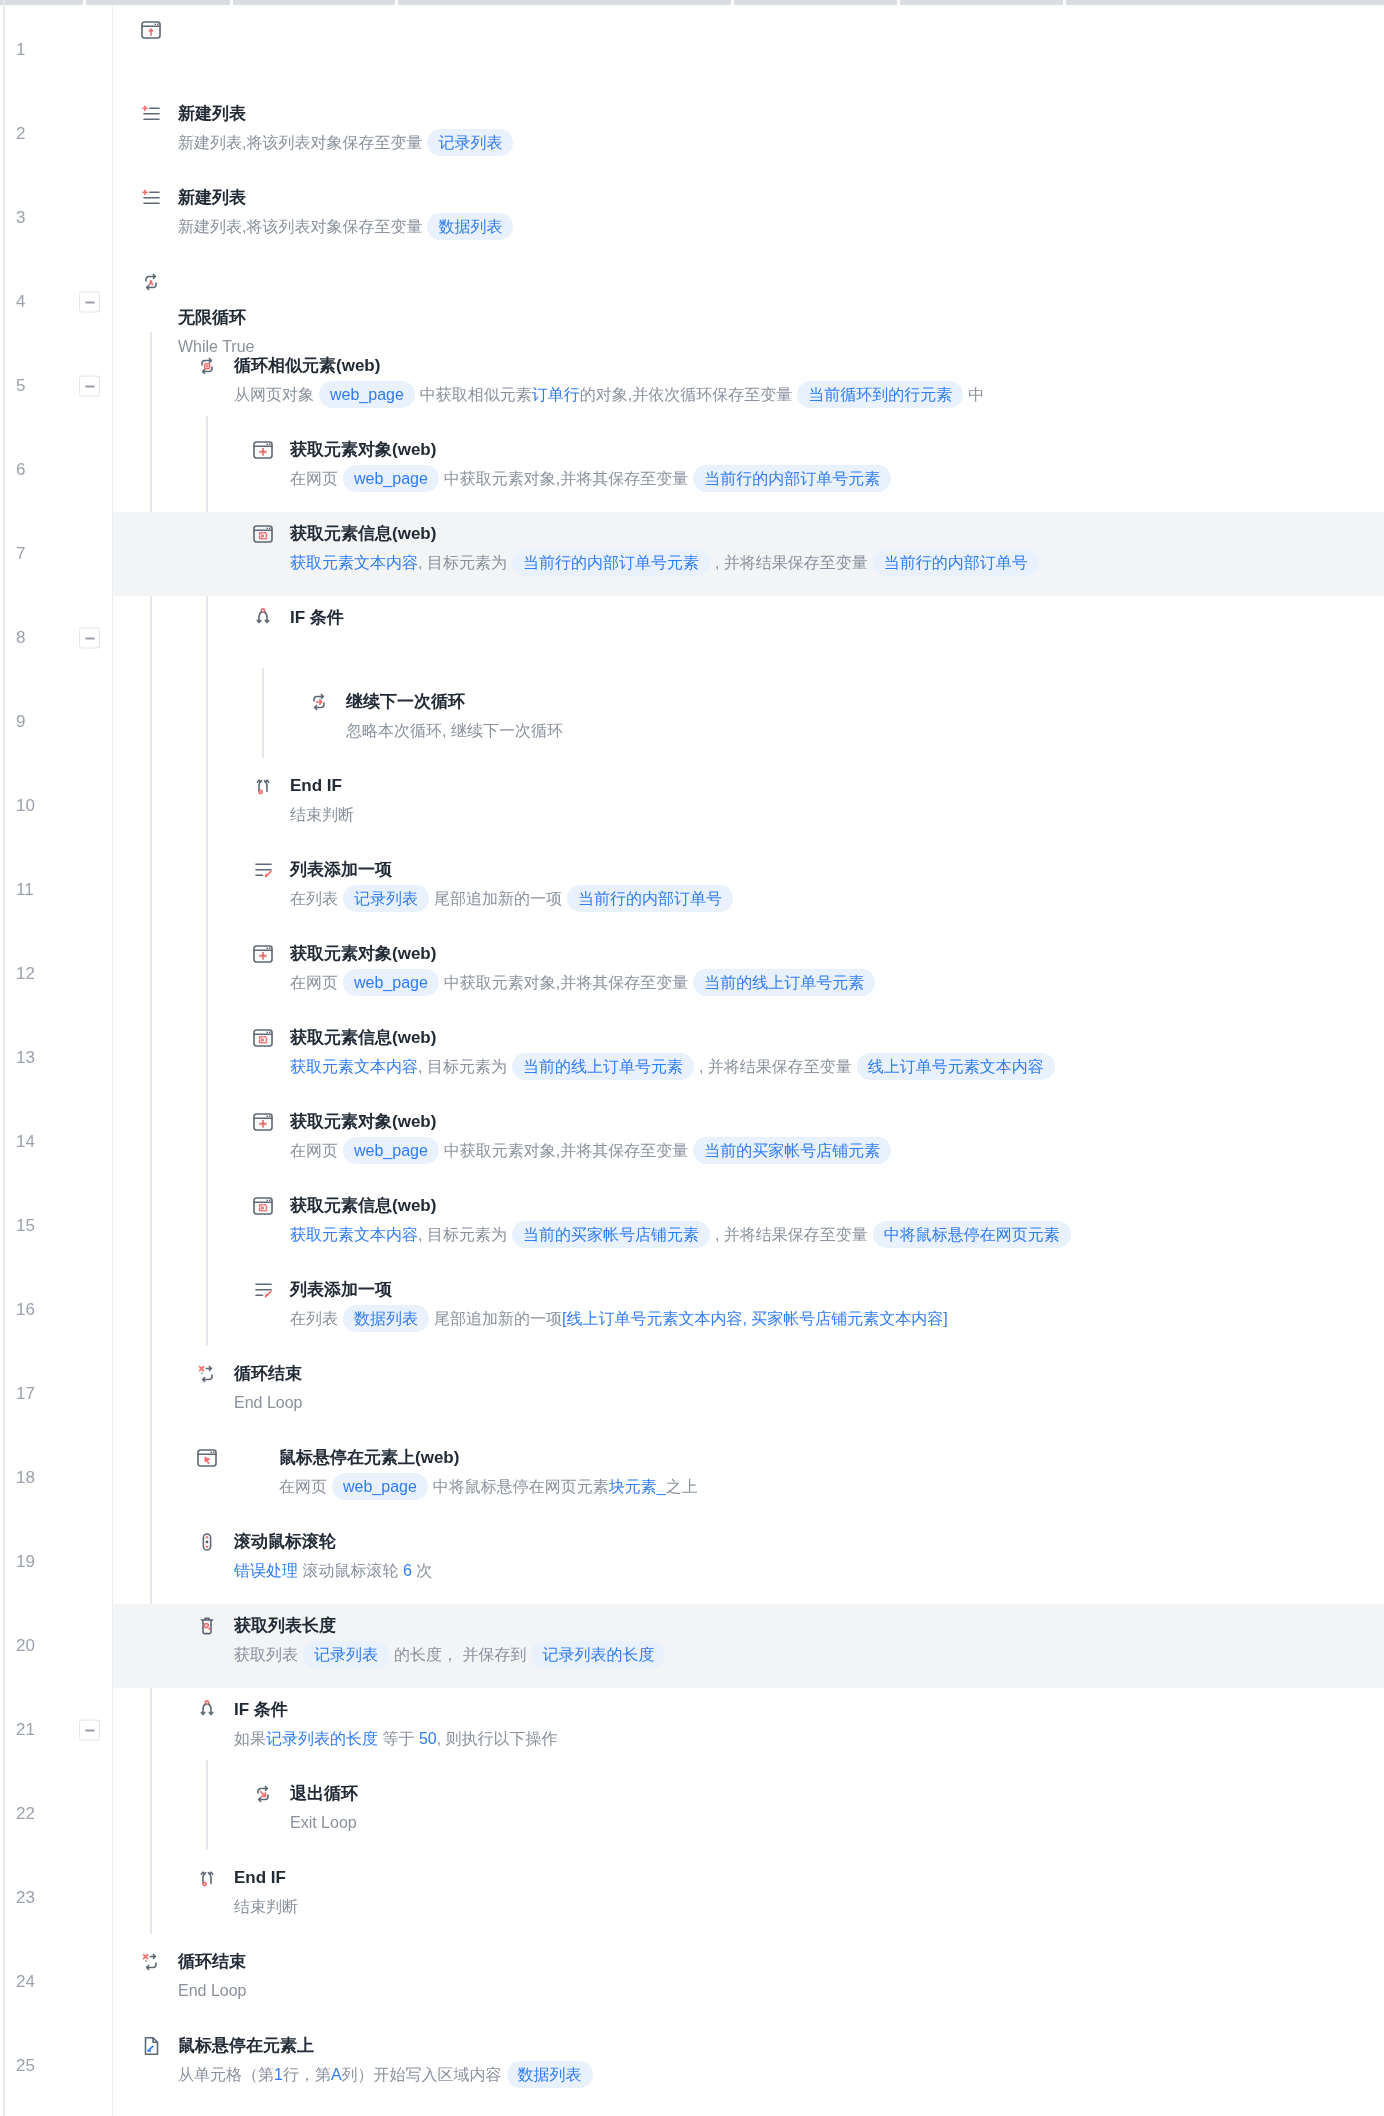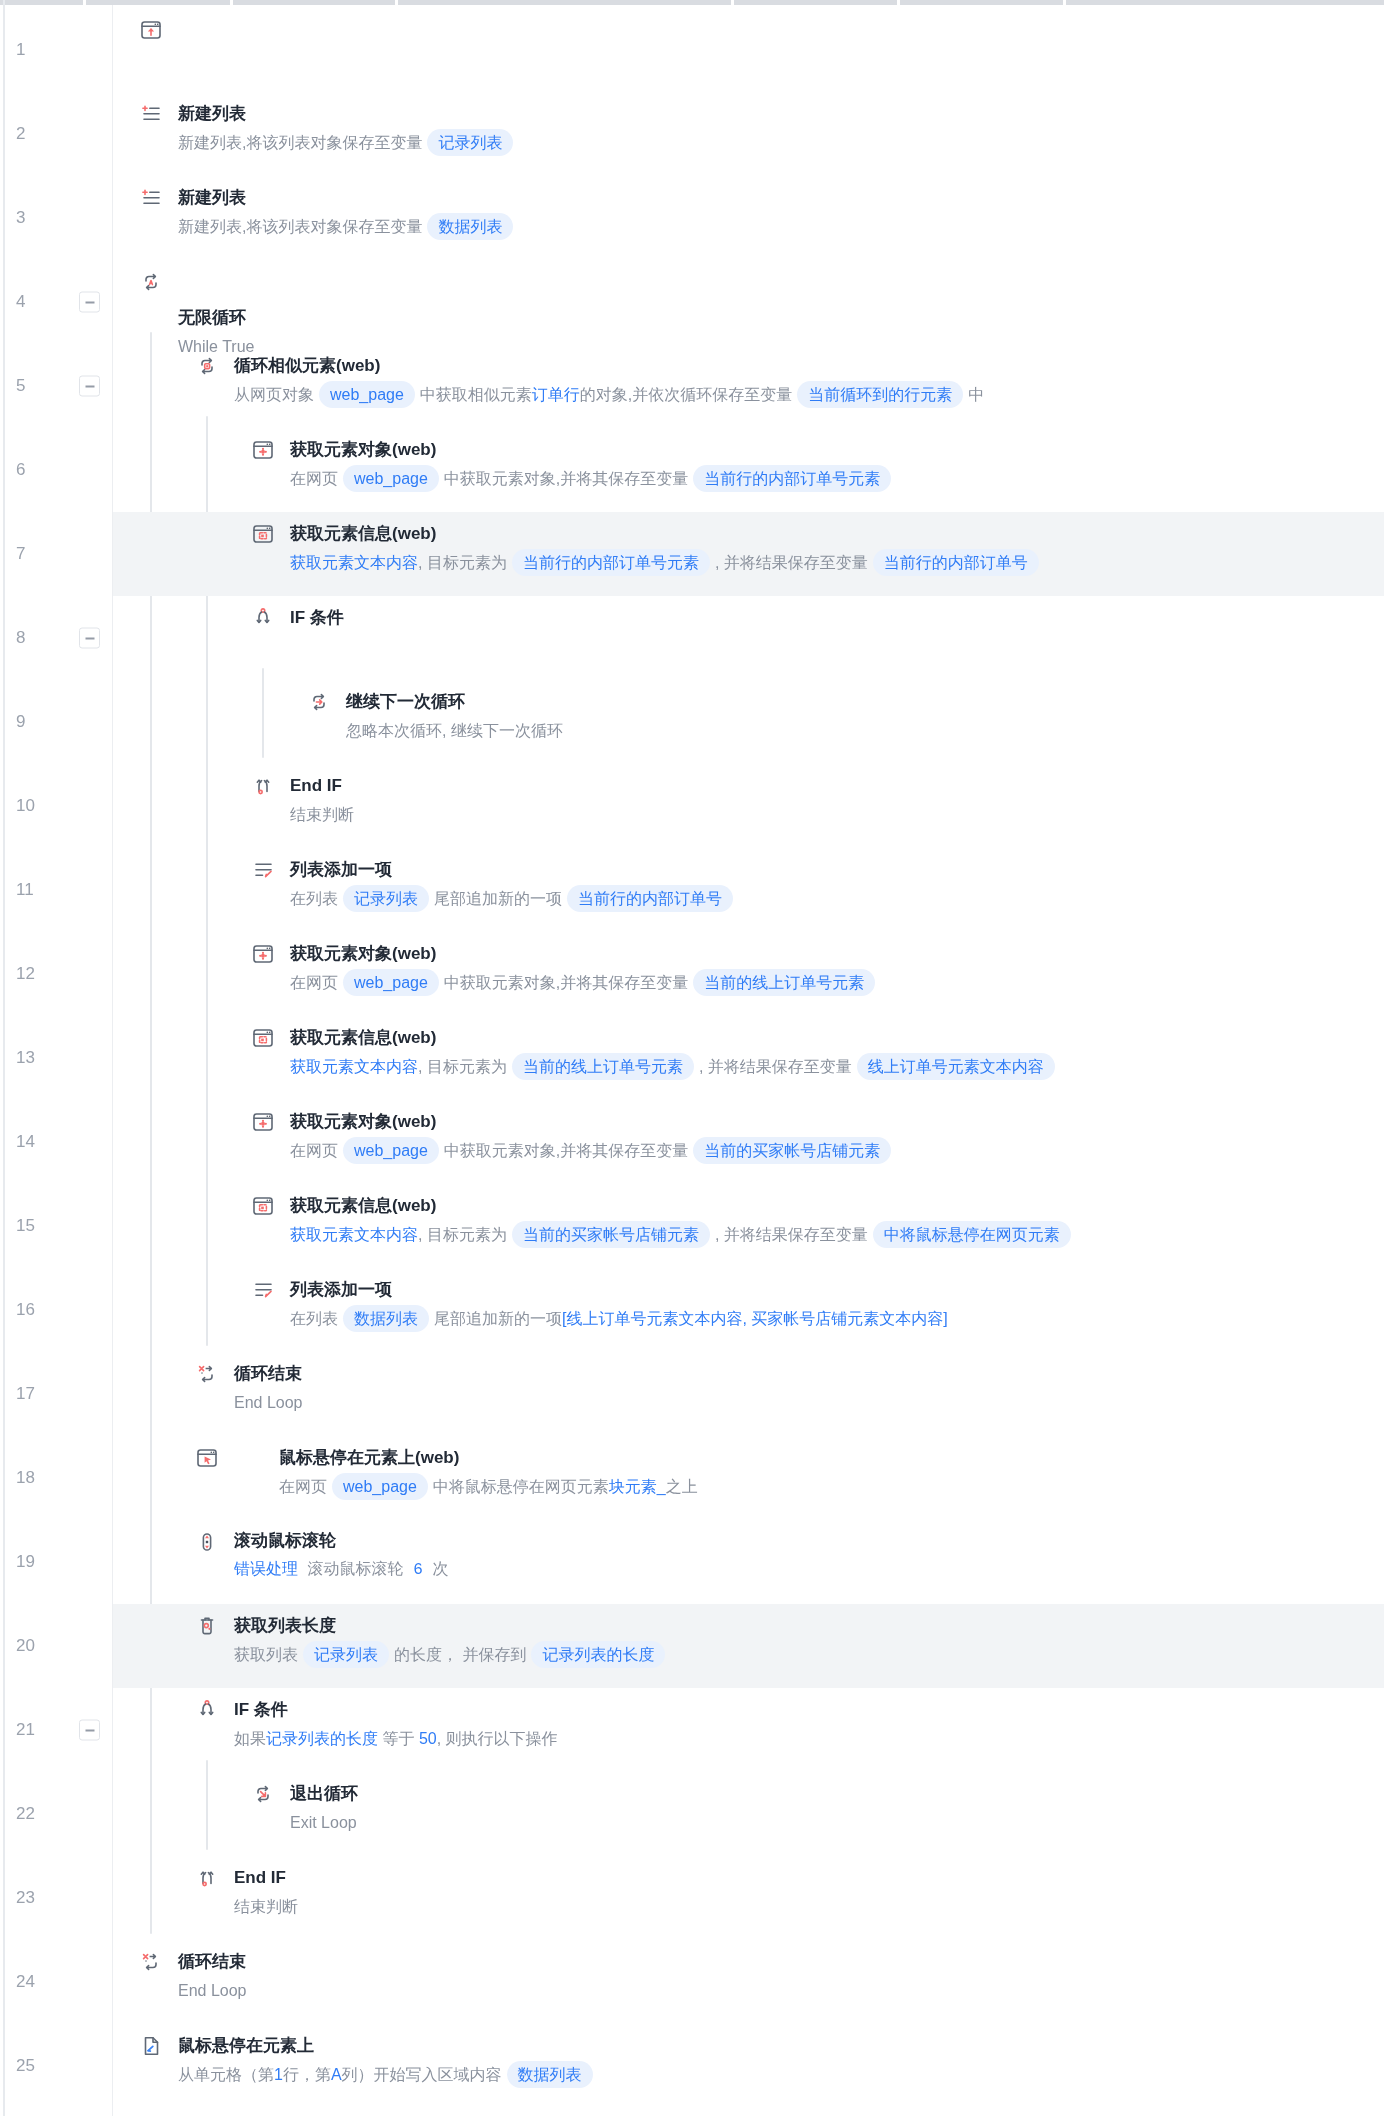--- a/index.html
+++ b/index.html
@@ -348,21 +348,21 @@
       <div class="txt" style="left: 234px; margin-left: 45px;">
         <div class="title">鼠标悬停在元素上(web)</div>
         <div class="desc"><span class="seg-text">在网页</span><span class="seg-pill">web_page</span><span class="seg-text">中将鼠标悬停在网页元素</span><span class="seg-link">块元素_</span><span class="seg-text">之上</span></div>
       </div>
     </div>
     <div class="row" style="top: 1520px;">
       <span class="row-num">19</span>
       <span class="step-icon" style="left: 196px;"><svg width="22" height="22" viewBox="0 0 22 22">
           <use href="#icon-scroll-wheel"></use>
         </svg></span>
-      <div class="txt" style="left: 234px; font-family: Liberation Mono, monospace;">
+      <div class="txt" style="left: 234px;">
         <div class="title">滚动鼠标滚轮</div>
         <div class="desc"><span class="seg-link">错误处理</span><span class="seg-text"> 滚动鼠标滚轮 </span><span class="seg-link">6</span><span class="seg-text"> 次</span></div>
       </div>
     </div>
     <div class="row" style="top: 1604px;">
       <div class="hl"></div>
       <span class="row-num">20</span>
       <span class="step-icon" style="left: 196px;"><svg width="22" height="22" viewBox="0 0 22 22">
           <use href="#icon-list-length"></use>
         </svg></span>

